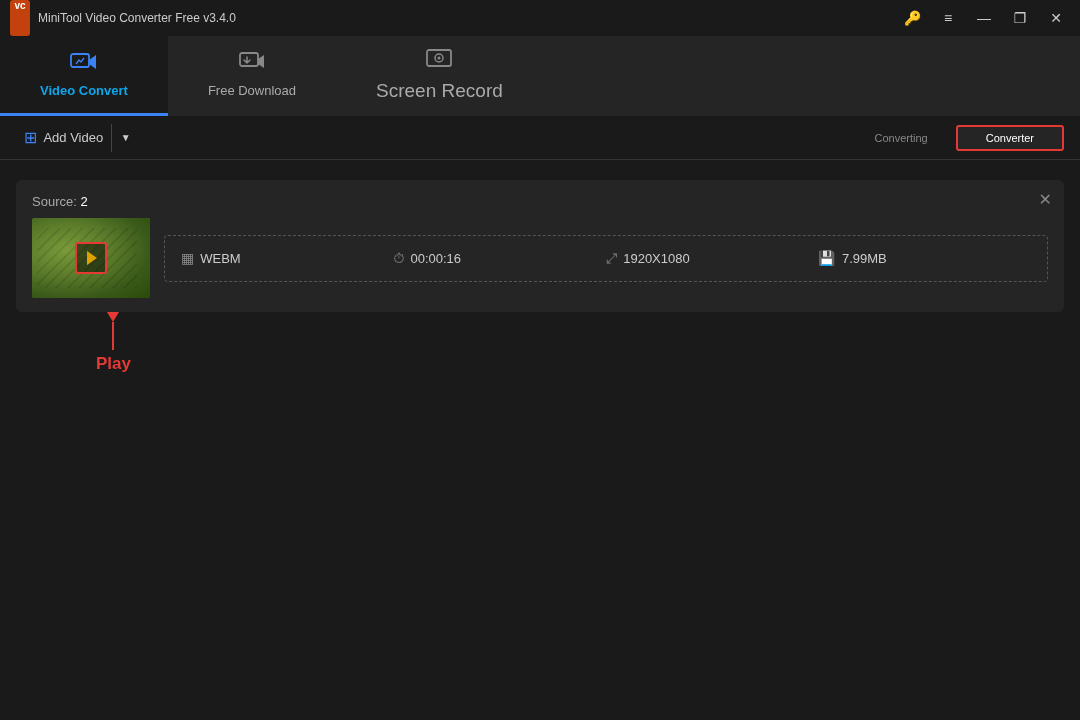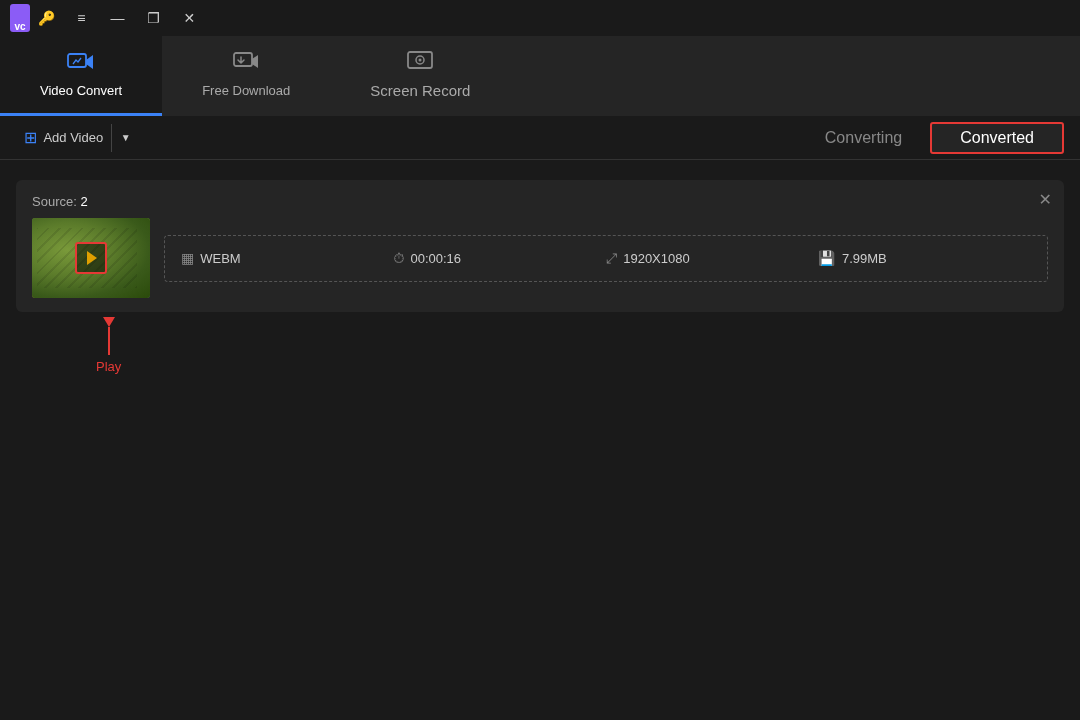--- a/index.html
+++ b/index.html
@@ -16,25 +16,25 @@
     #titlebar {
       height: 36px;
       background: #1a1a1a;
       display: flex;
       align-items: center;
       padding: 0 10px;
       gap: 8px;
     }
     #app-logo {
       width: 20px;
-      height: 28px;
-      background: #8b5cf6;
-      border-radius: 3px;
-      display: flex;
-      align-items: flex-end;
+      height: 36px;
+      background: #c2410c;
+      border-radius: 3px;
+      display: flex;
+      align-items: flex-start;
       justify-content: center;
       font-size: 10px;
       font-weight: bold;
       color: #fff;
       flex-shrink: 0;
     }
     #app-title-text {
       font-size: 12px;
       color: #ccc;
       flex: 1;
@@ -117,21 +117,21 @@
     }
 
     
     .tab-switcher {
       margin-left: auto;
       display: flex;
       align-items: center;
     }
     .tab-switch-btn {
       padding: 5px 28px;
-      font-size: 16px;
+      font-size: 11px;
       cursor: pointer;
       border: none;
       background: transparent;
       color: #888;
       border-radius: 3px;
     }
     .tab-switch-btn.active {
       background: #252525;
       color: #fff;
       border: 2px solid #e53935;
@@ -306,36 +306,37 @@
     .arrow-head {
       width: 0;
       height: 0;
       border-left: 6px solid transparent;
       border-right: 6px solid transparent;
       border-bottom: 10px solid #e53935;
       margin: 0 auto;
     }
     .play-label {
       color: #e53935;
-      font-size: 13px;
-      font-weight: 400;
+      font-size: 17px;
+      font-weight: 700;
       margin-top: 4px;
     }
 
     .outer-card {
       position: relative;
     }
   </style>
 </head>
 <body>
 
 <div id="titlebar">
   <div id="app-logo">
     <span>vc</span>
   </div>
+  <span id="app-title-text">MiniTool Video Converter Free v3.4.0</span>
   <span style="font-size:14px;color:#888;margin-right:4px;">🔑</span>
   <div class="titlebar-btn">
     <span>≡</span>
   </div>
   <div class="titlebar-btn">
     <span>—</span>
   </div>
   <div class="titlebar-btn">
     <span>❐</span>
   </div>
@@ -347,21 +348,21 @@
 <div id="nav-bar">
 
   <div class="nav-tab active">
     <span class="nav-icon">
       <svg width="28" height="22" viewBox="0 0 28 22" fill="none">
         <rect x="1" y="3" width="18" height="13" rx="2" stroke="#3b82f6" stroke-width="1.8" fill="none"></rect>
         <path d="M19 9l7-5v14l-7-5V9z" fill="#3b82f6"></path>
         <path d="M6 13l3-4 2 2 3-4" stroke="#3b82f6" stroke-width="1.3" fill="none"></path>
       </svg>
     </span>
-    <span style="color:#ffffff;font-size:13px;">Video Convert</span>
+    <span style="color:#0ea5e9;font-size:13px;font-weight:bold;">Video Convert</span>
   </div>
 
   <div class="nav-tab">
     <span class="nav-icon">
       <svg width="28" height="22" viewBox="0 0 28 22" fill="none">
         <rect x="2" y="2" width="18" height="13" rx="2" stroke="#888" stroke-width="1.8" fill="none"></rect>
         <path d="M20 8l6-4v13l-6-4V8z" fill="#888"></path>
         <path d="M9 6v6m0 0l-3-3m3 3l3-3" stroke="#888" stroke-width="1.5" stroke-linecap="round"></path>
       </svg>
     </span>
@@ -369,37 +370,37 @@
   </div>
 
   <div class="nav-tab">
     <span class="nav-icon">
       <svg width="28" height="22" viewBox="0 0 28 22" fill="none">
         <rect x="2" y="2" width="24" height="16" rx="2" stroke="#888" stroke-width="1.8" fill="none"></rect>
         <circle cx="14" cy="10" r="4" stroke="#888" stroke-width="1.5" fill="none"></circle>
         <circle cx="14" cy="10" r="1.5" fill="#888"></circle>
       </svg>
     </span>
-    <span style="font-size:15px;">Screen Record</span>
+    <span style="font-size:19px;">Screen Record</span>
   </div>
 
 </div>
 
 <div id="toolbar">
   <button id="add-files-btn">
     <span style="font-size:16px;color:#3b82f6;">⊞</span>
     <span>Add Video</span>
   </button>
   <div id="add-files-dropdown">
     <span>▼</span>
   </div>
 
   <div class="tab-switcher">
     <button class="tab-switch-btn">Converting</button>
-    <button class="tab-switch-btn active">Converted</button>
+    <button class="tab-switch-btn active">Converter</button>
   </div>
 </div>
 
 <div id="main-content">
   <div class="outer-card">
     <div class="file-card">
 
       <div class="source-label">
         <span>Source:</span>
         <span class="source-count">2</span>

